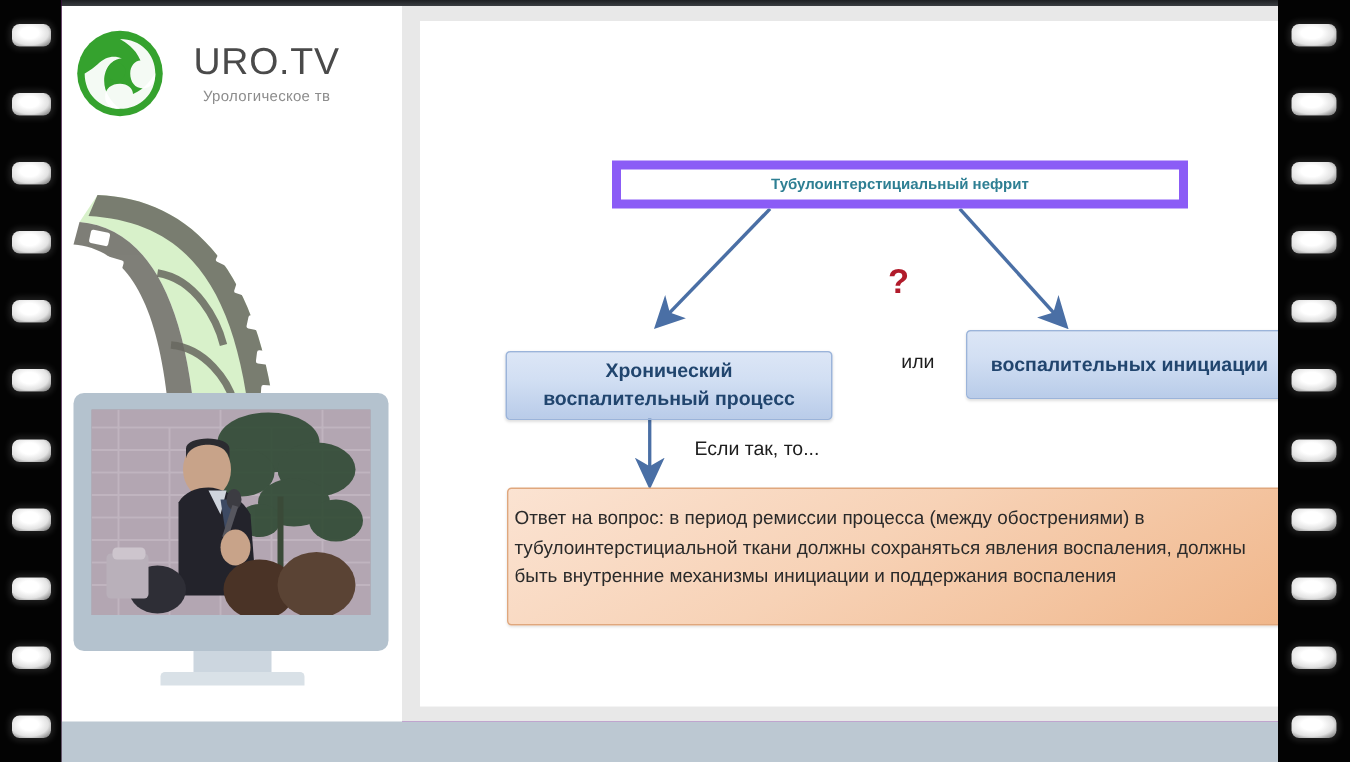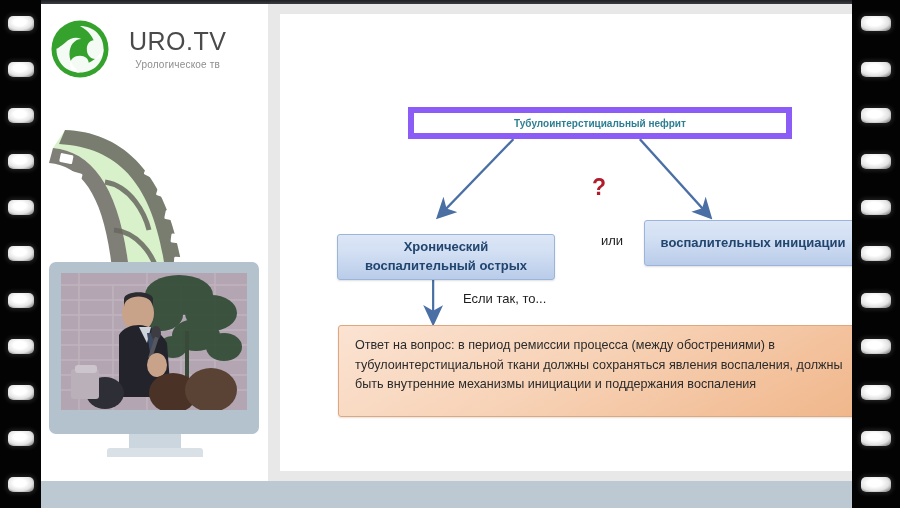--- a/index.html
+++ b/index.html
@@ -214,21 +214,21 @@
     width: 524px;
     height: 92px;
     background: linear-gradient(150deg, #fbe3d2 0%, #f7d2b6 45%, #f0b68a 100%);
     border: 1px solid #e0a77d;
     border-radius: 3px;
     color: #2a2a2a;
     font-size: 12.6px;
     line-height: 1.56;
     display: block;
     text-align: left;
-    padding: 10px 12px 0 16px;
+    padding: 10px 12px 0 4px;
     box-shadow: 0 1px 2px rgba(0,0,0,0.12);
   }
 
   .label {
     position: absolute;
     color: #1d1d1d;
   }
   .label-or {
     left: 295px;
     top: 219px;
@@ -371,21 +371,21 @@
           <line x1="253" y1="126" x2="176" y2="200" stroke="#4a6fa5" stroke-width="2.4" marker-end="url(#ah)"></line>
           <line x1="390" y1="126" x2="462" y2="200" stroke="#4a6fa5" stroke-width="2.4" marker-end="url(#ah)"></line>
           <line x1="166" y1="253" x2="166" y2="305" stroke="#4a6fa5" stroke-width="2.4" marker-end="url(#ah)"></line>
         </svg>
 
         <div class="box box-title">Тубулоинтерстициальный нефрит</div>
 
         <div class="box box-blue box-left">
           <div>
             <div>Хронический</div>
-            <div>воспалительный острых</div>
+            <div>воспалительный процесс</div>
           </div>
         </div>
 
         <div class="box box-blue box-right">
           <div>
             <div>воспалительных инициации</div>
           </div>
         </div>
 
         <div class="label label-q">?</div>

